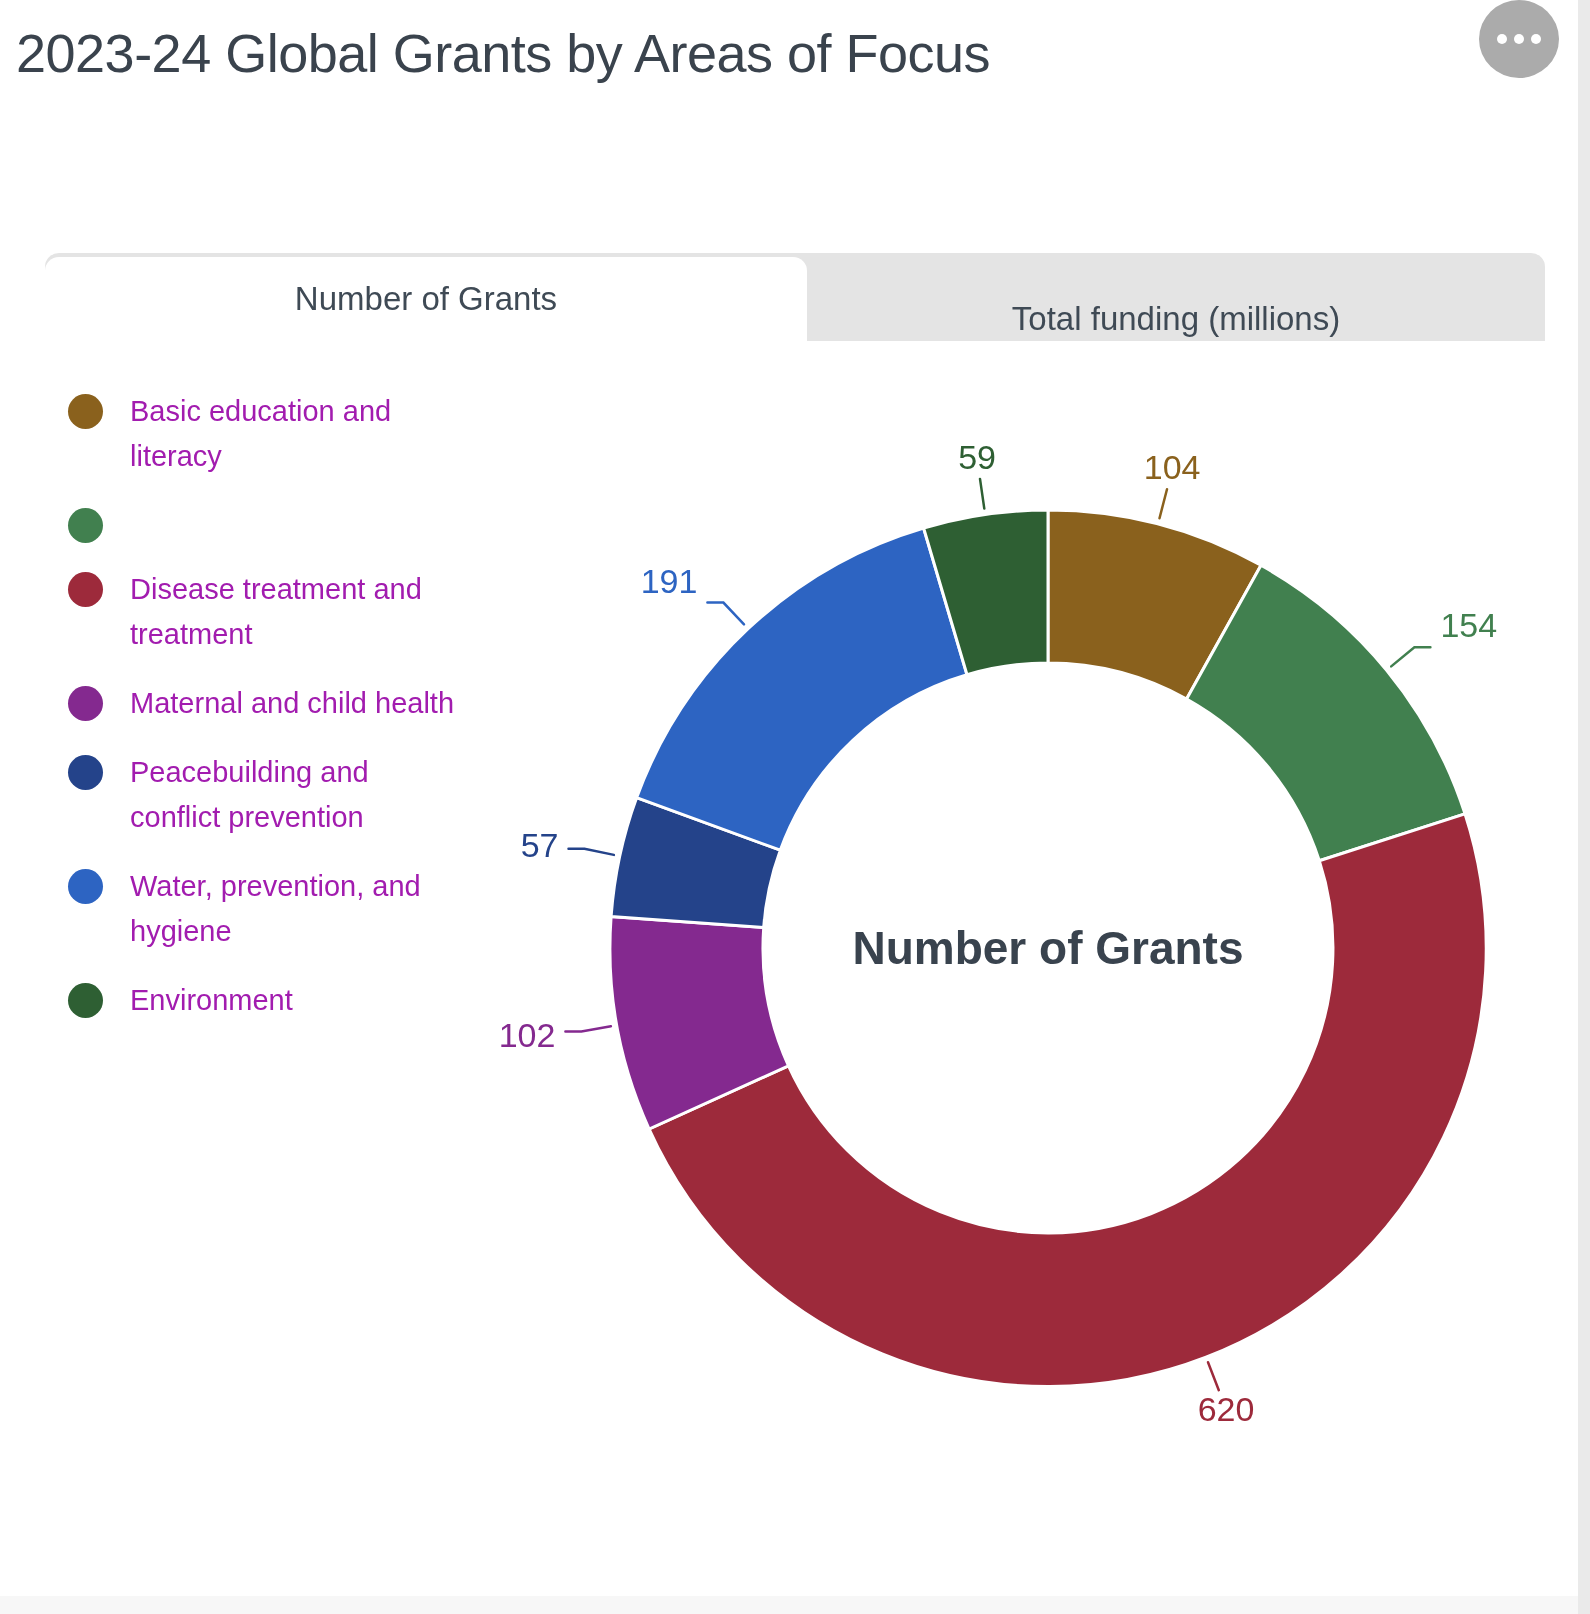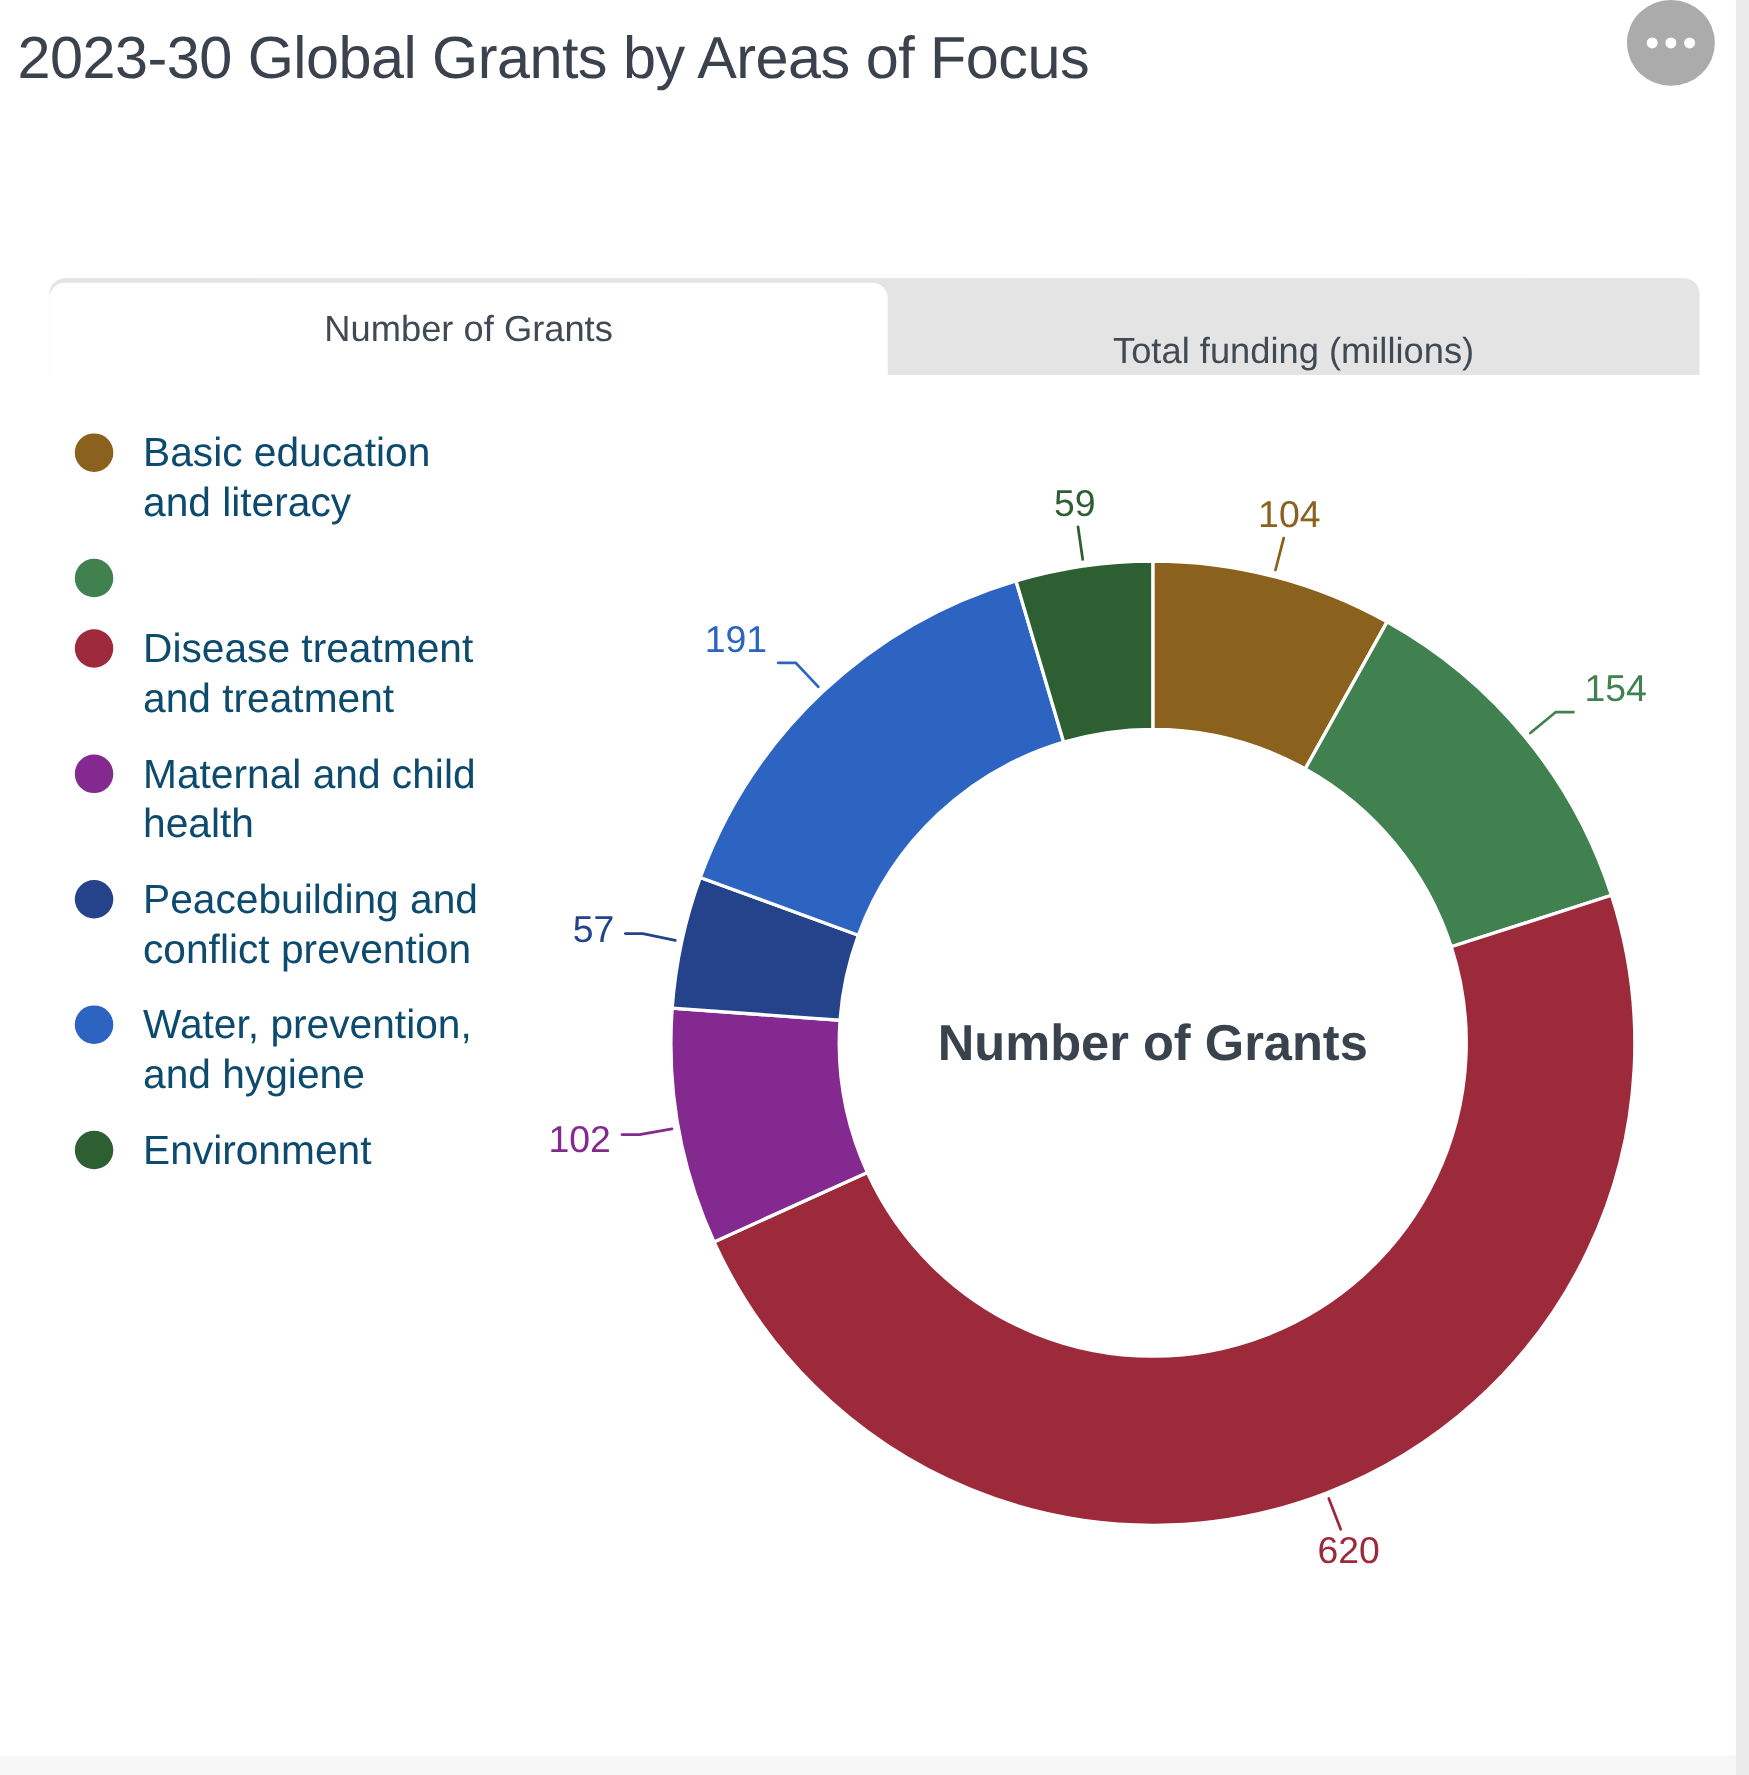--- a/index.html
+++ b/index.html
@@ -30,31 +30,31 @@
     width:762px;height:84px;margin-top:4px;background:#ffffff;
     border-radius:14px 14px 0 0;
   }
   .tab.inactive{flex:1;}
   .legend{
     position:absolute;left:68px;top:389px;width:400px;
     list-style:none;margin:0;padding:0;
   }
   .legend li{display:flex;align-items:flex-start;margin-bottom:24px;cursor:pointer;}
   .legend .dot{flex:none;width:35px;height:35px;border-radius:50%;margin-top:5px;}
-  .legend .lbl{margin-left:27px;width:330px;font-size:37px;line-height:45px;color:#0c4a6e;}
+  .legend .lbl{margin-left:27px;width:330px;font-size:29px;line-height:45px;color:#a21caf;}
   svg.chart{position:absolute;left:0;top:0;}
   .slice-label{font-size:34px;font-family:"Liberation Sans",sans-serif;}
   .center-label{font-size:46px;font-weight:700;fill:#39434E;font-family:"Liberation Sans",sans-serif;}
   .gutter-right{position:absolute;right:0;top:0;width:12px;height:1614px;background:#EAEAEA;}
   .strip-bottom{position:absolute;left:0;bottom:0;width:1578px;height:18px;background:#F7F7F7;}
 </style>
 </head>
 <body>
 
-<h1 class="page-title">2023-30 Global Grants by Areas of Focus</h1>
+<h1 class="page-title">2023-24 Global Grants by Areas of Focus</h1>
 
 <button class="menu-btn">
   <span class="dot"></span>
   <span class="dot"></span>
   <span class="dot"></span>
 </button>
 
 <div class="tabstrip">
   <div class="tab active">
     <span>Number of Grants</span>

